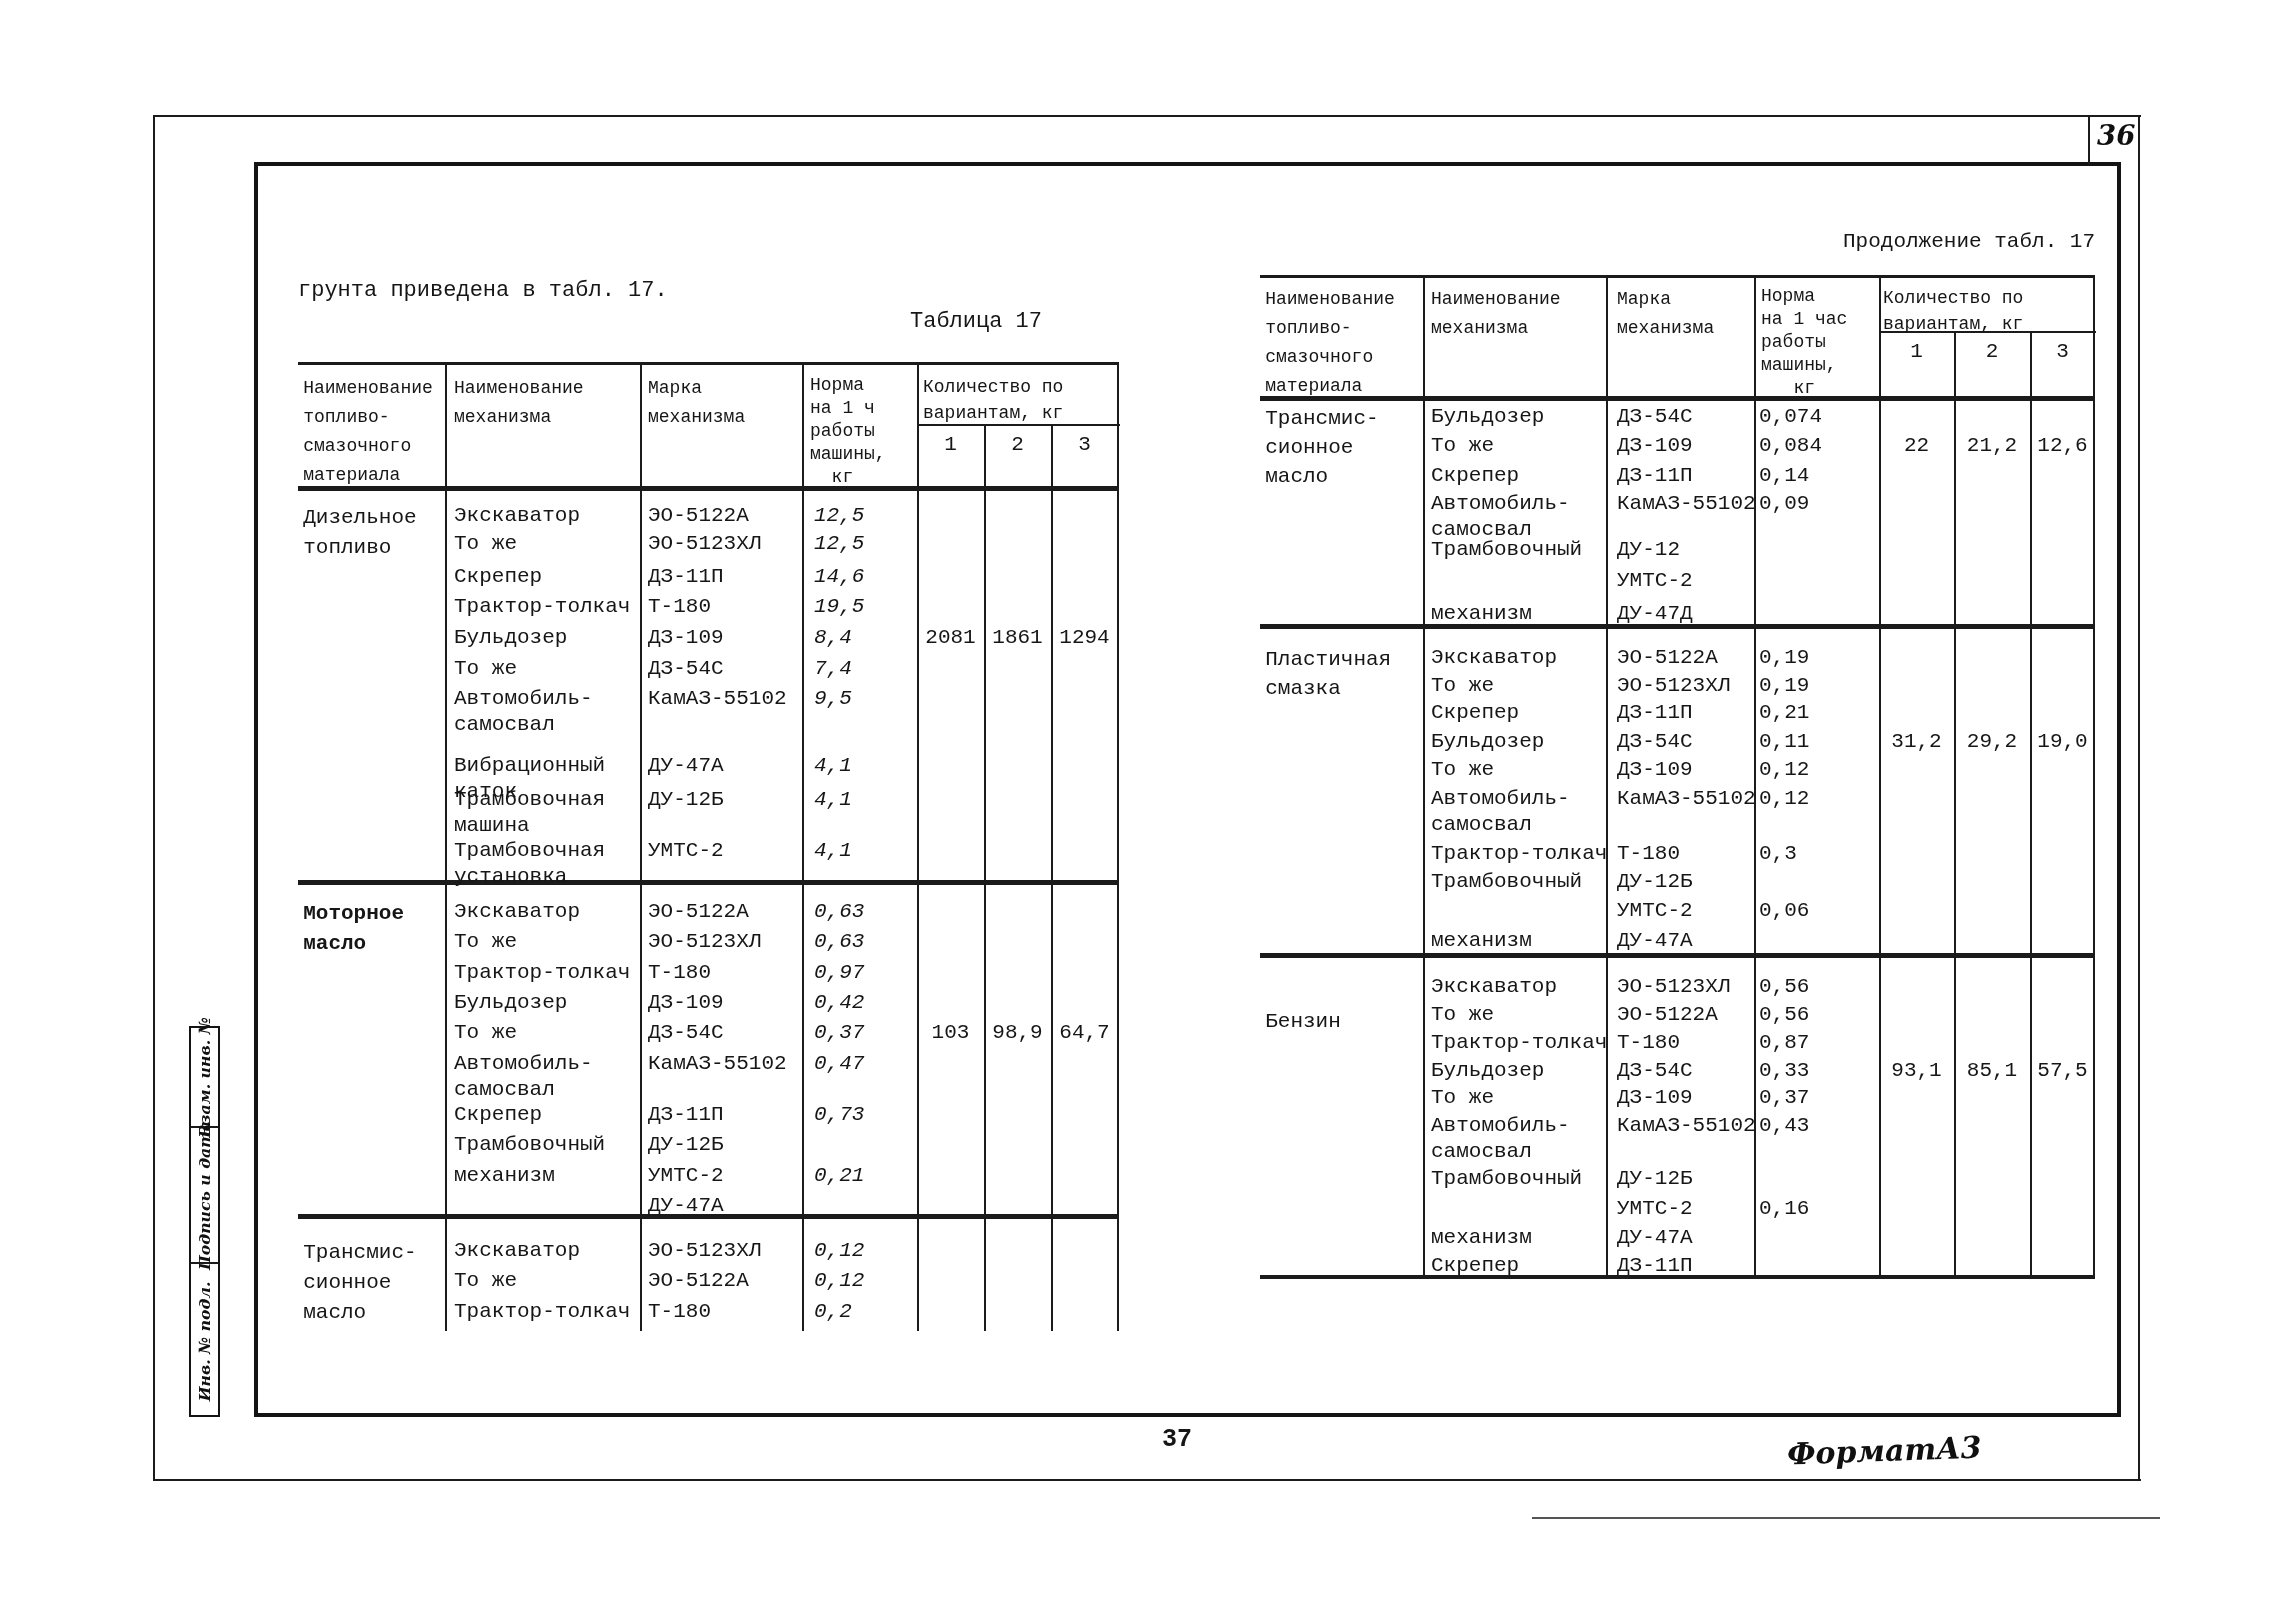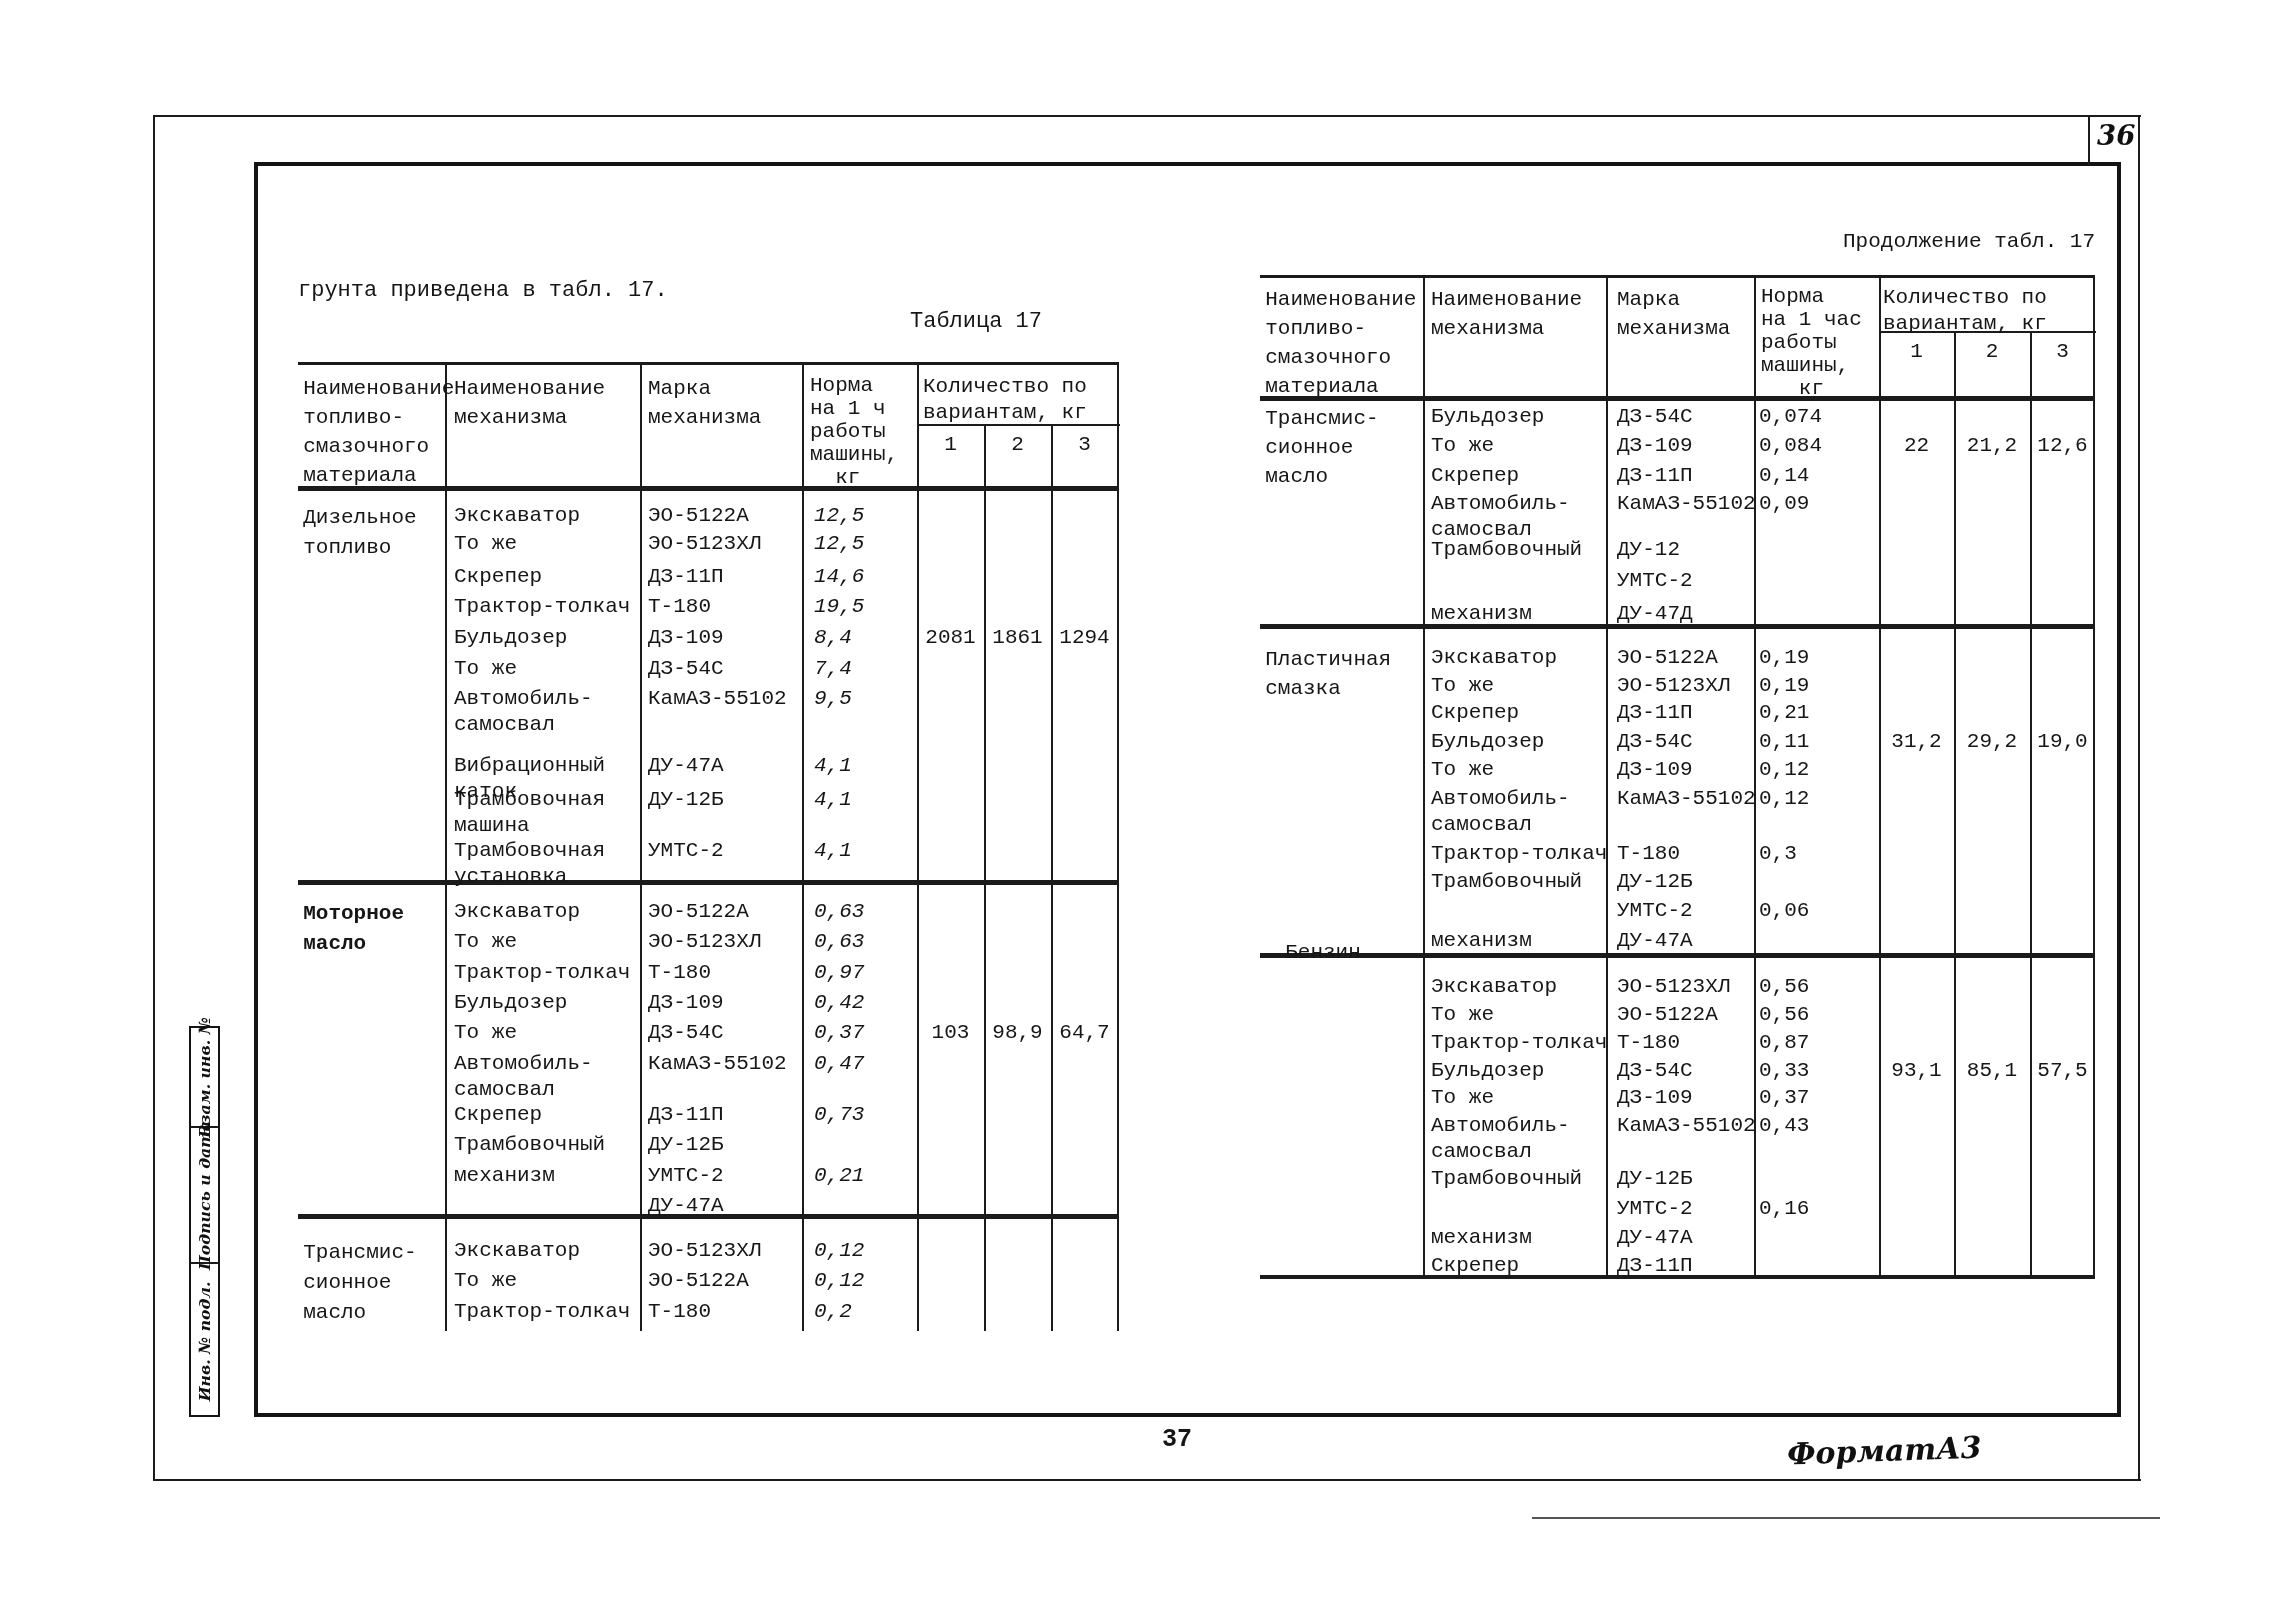--- a/index.html
+++ b/index.html
@@ -2,21 +2,21 @@
 <html style="font-size:10.5px"><head>
 <meta charset="utf-8">
 <style>
   html,body{margin:0;padding:0;background:#ffffff;}
   #sheet{position:relative;width:2295px;height:1624px;background:#ffffff;overflow:hidden;
          font-family:"Liberation Mono", monospace;color:#161616;}
   .hl,.vl{position:absolute;background:#1b1b1b;}
   .t{position:absolute;white-space:pre;font-size:21px;line-height:26px;}
   .para{font-size:22px;}
   .tbl{position:absolute;}
-  .hd{position:absolute;white-space:pre;font-size:21px;line-height:29px;}
+  .hd{position:absolute;white-space:pre;font-size:18px;line-height:29px;}
   .hd4{line-height:23px;}
   .hd5{line-height:26px;}
   .vn{position:absolute;text-align:center;font-size:21px;}
   .mat{position:absolute;white-space:pre;font-size:21px;line-height:30px;left:5.2px;}
   #rt .mat{line-height:29px;}
   .row{position:absolute;left:0;width:100%;height:29px;}
   .row span{position:absolute;top:0;white-space:pre;font-size:21px;line-height:26px;}
   #lt .c2{left:156px;} #lt .c3{left:350px;} #lt .c4{left:516px;font-style:italic;}
   #lt .q1{left:619px;width:67px;text-align:center;}
   #lt .q2{left:686px;width:67px;text-align:center;}
@@ -355,21 +355,21 @@
       </div>
     <div class="row" style="top:623px;">
         <span class="c3">УМТС-2</span>
         <span class="c4">0,06</span>
       </div>
     <div class="row" style="top:653px;">
         <span class="c2">механизм</span>
         <span class="c3">ДУ-47А</span>
       </div>
 
-    <div class="mat" style="top:663px;margin-left:20px;">Бензин</div>
+    <div class="mat" style="top:732px;">Бензин</div>
     <div class="row" style="top:699px;">
         <span class="c2">Экскаватор</span>
         <span class="c3">ЭО-5123ХЛ</span>
         <span class="c4">0,56</span>
       </div>
     <div class="row" style="top:727px;">
         <span class="c2">То же</span>
         <span class="c3">ЭО-5122А</span>
         <span class="c4">0,56</span>
       </div>

